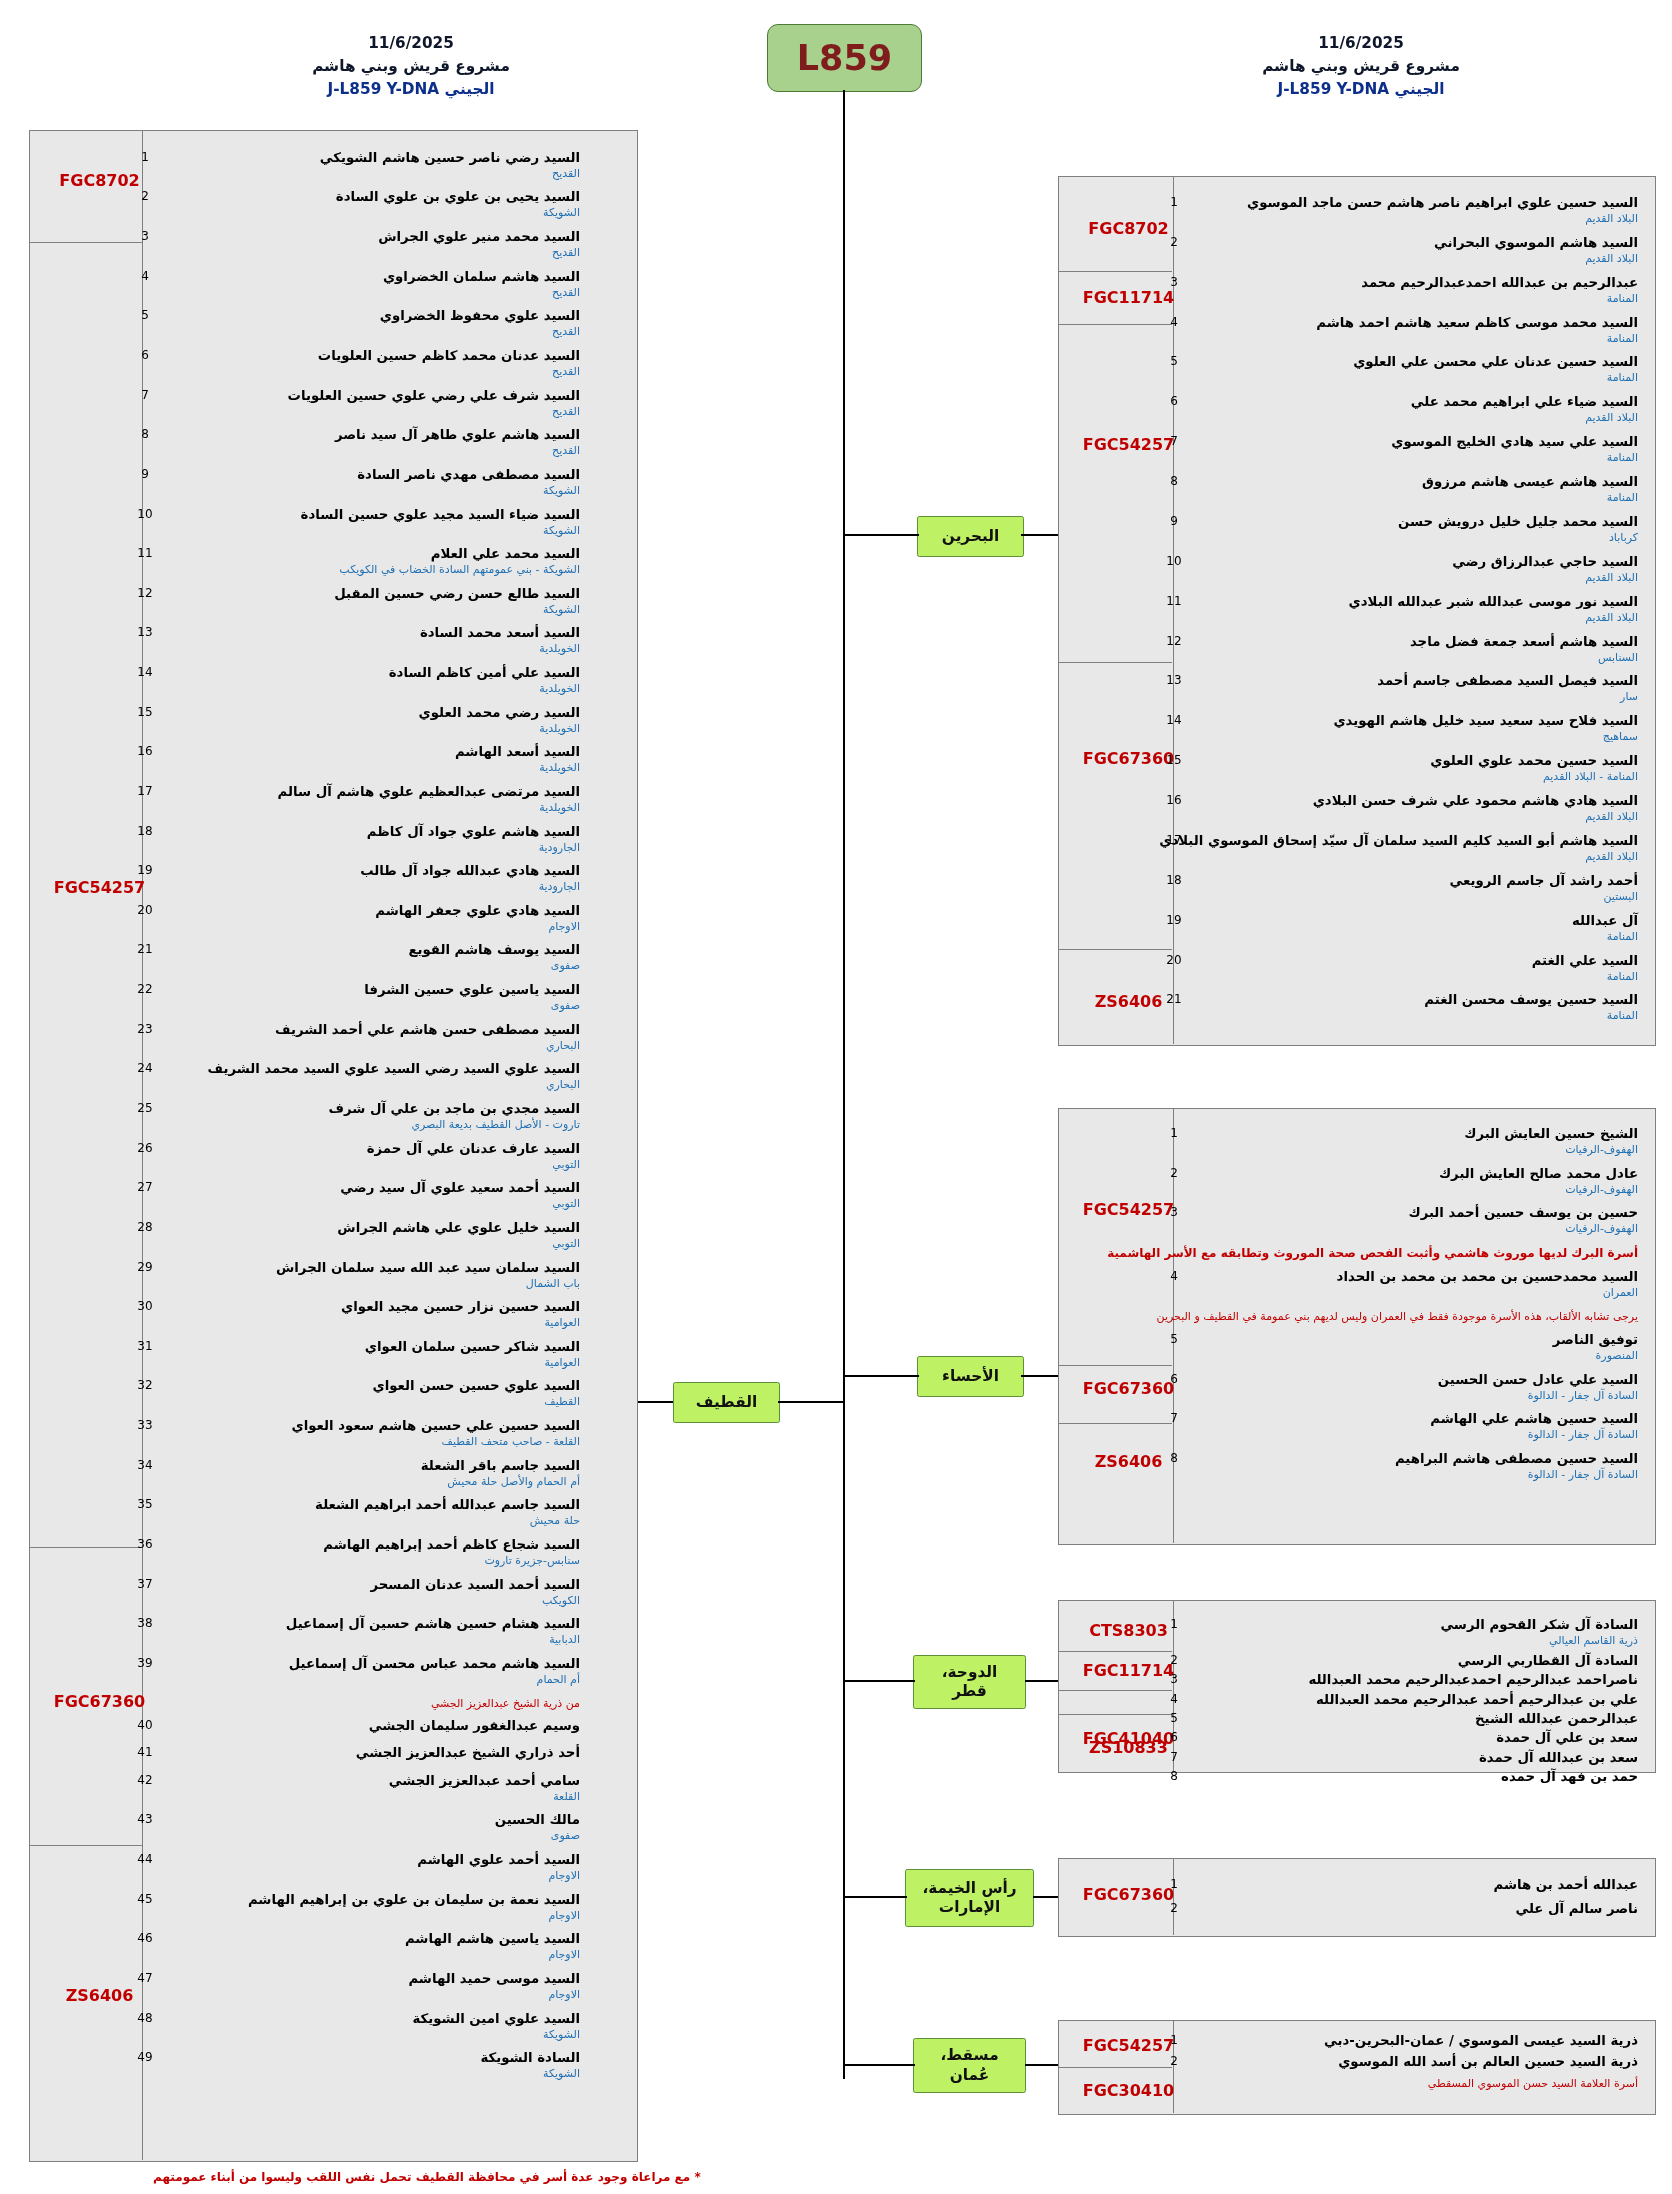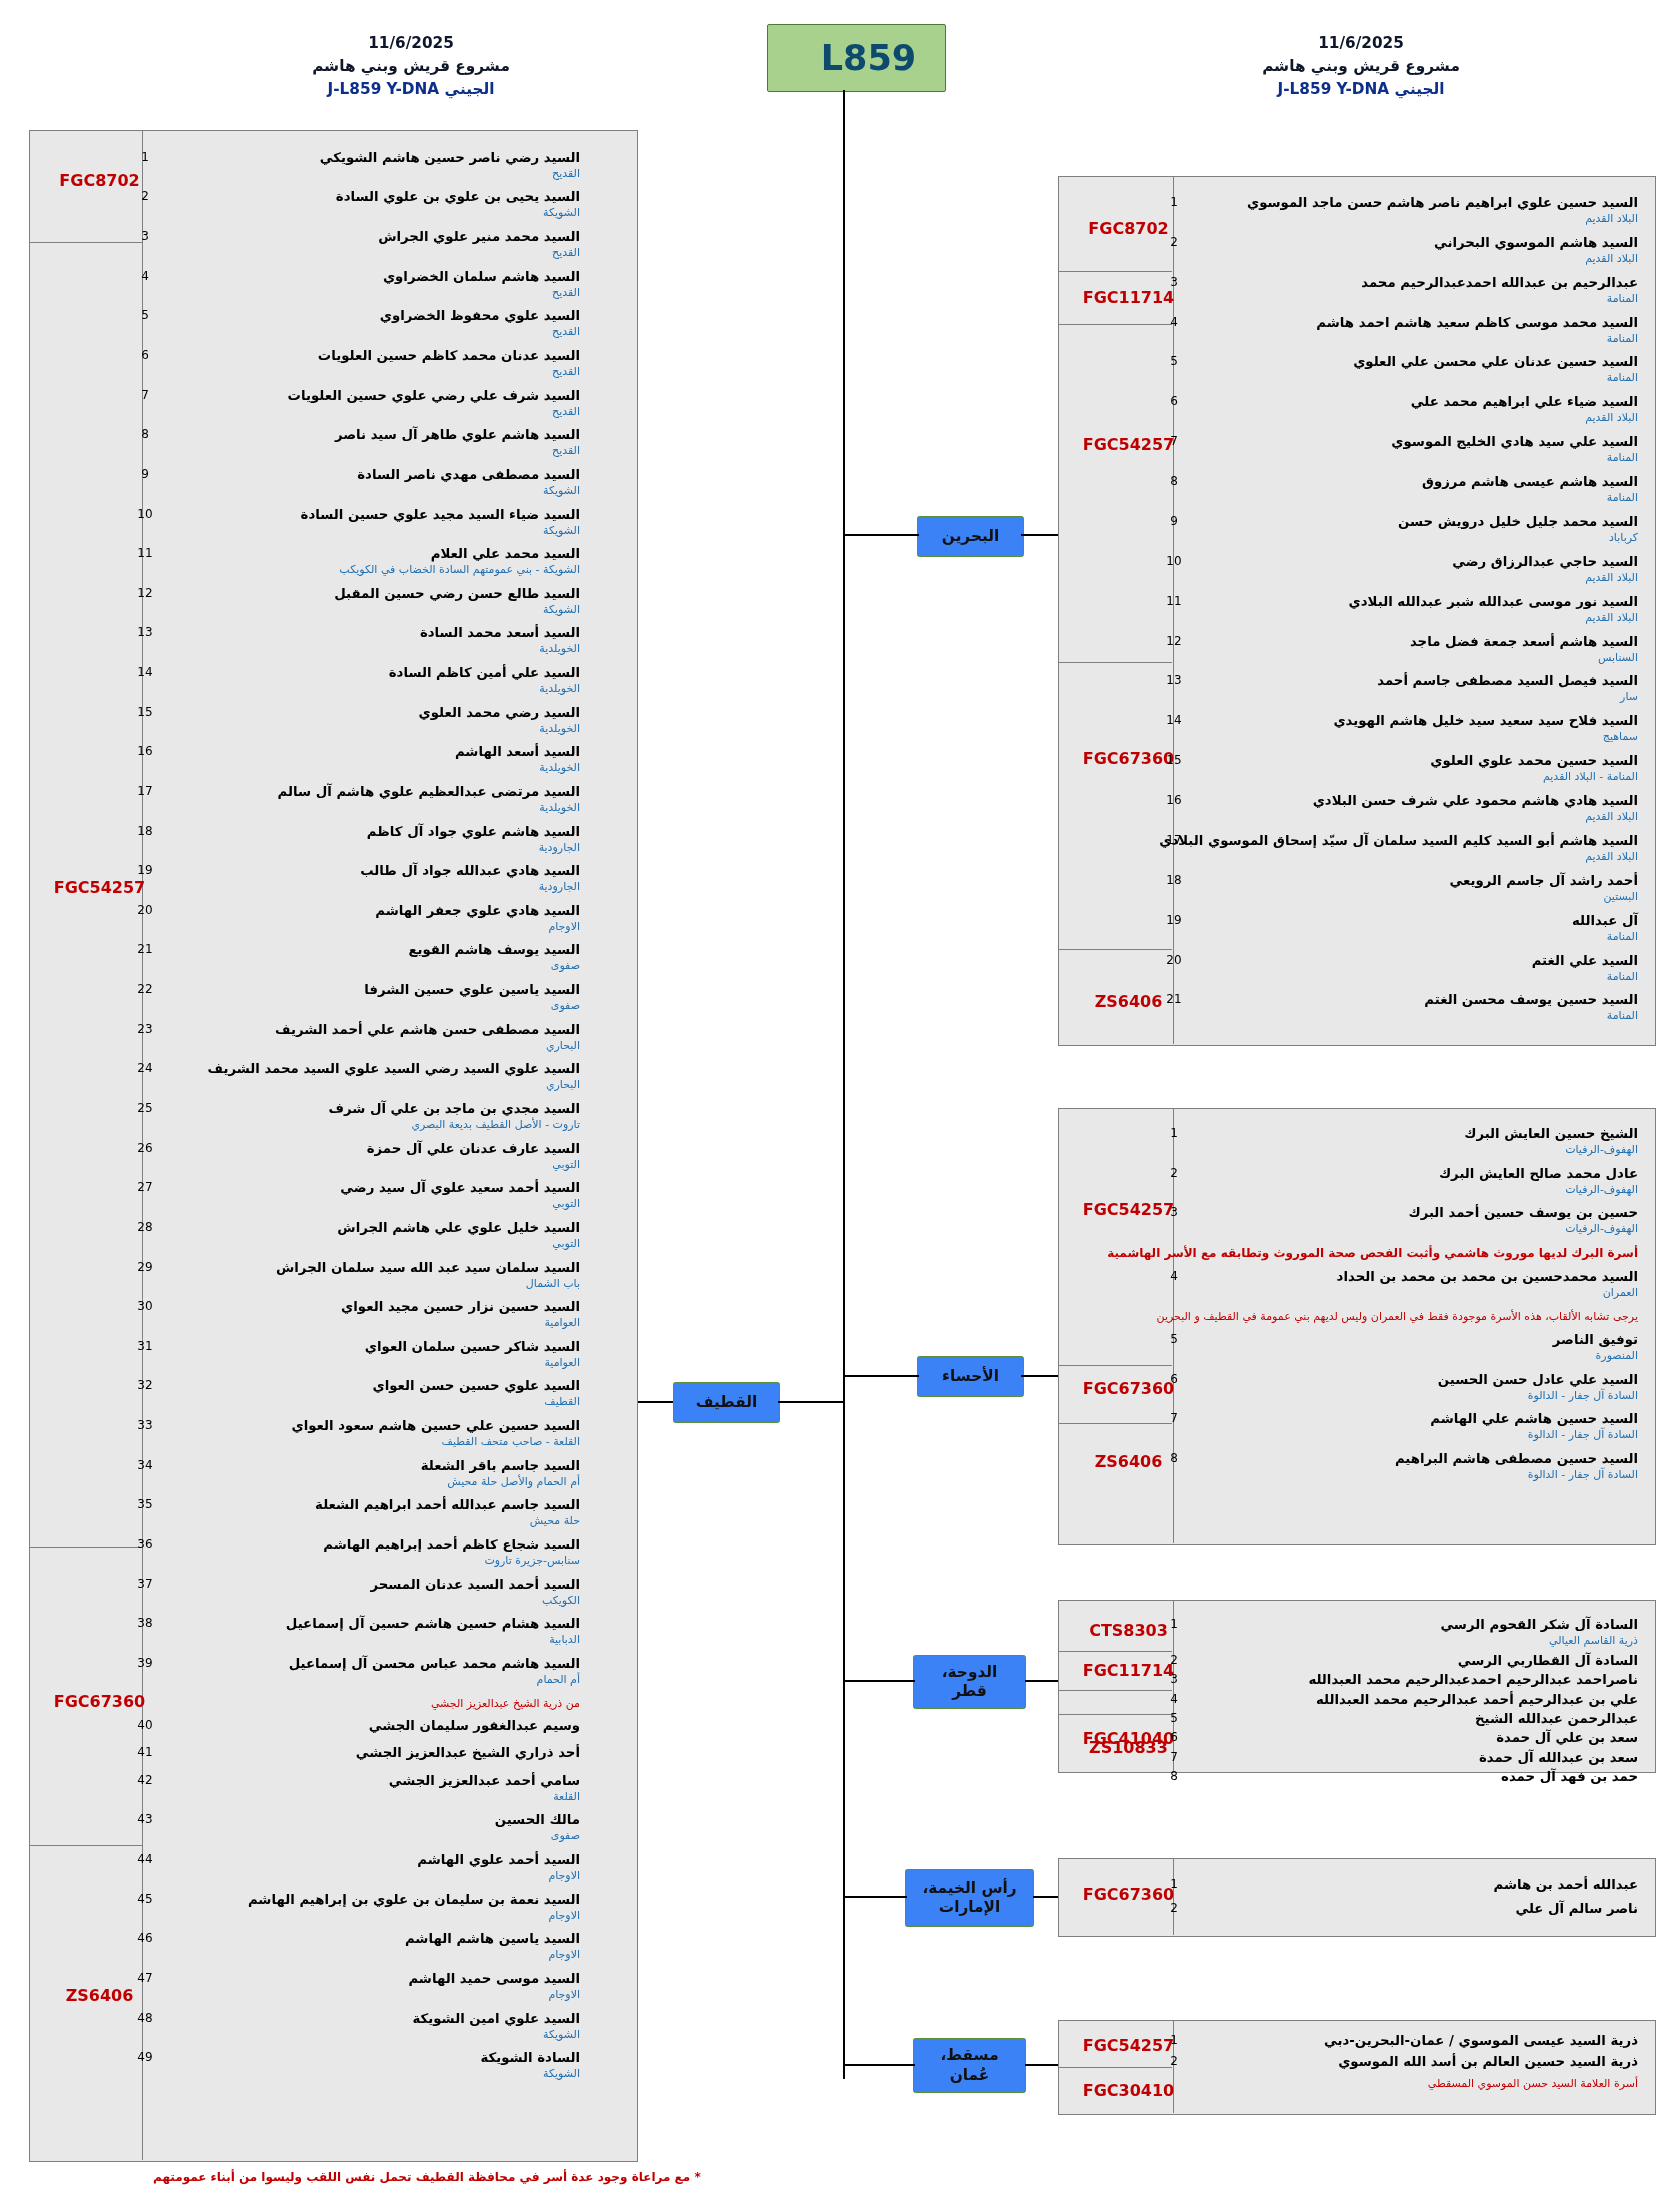--- a/index.html
+++ b/index.html
@@ -1,22 +1,22 @@
 <!DOCTYPE html>
 <html lang="ar" dir="rtl" style="font-size:13px"><head>
 <meta charset="utf-8">
 <style>
   html,body{margin:0;padding:0;background:#ffffff;}
   body{width:1672px;height:2194px;position:relative;font-family:"DejaVu Sans","Liberation Sans",sans-serif;}
   .hdr{position:absolute;text-align:center;font-size:15.3px;line-height:1.5;color:#c00000;font-weight:bold;}
   .hdr .blue{color:#0b2f8a;}
   .hdr .d{color:#0f172a;}
-  .root{position:absolute;background:#a9d18e;border:1.6px solid #4a7a34;border-radius:2px;
-        display:flex;align-items:center;justify-content:center;font-weight:bold;font-size:35px;color:#0c4a6e;padding-left:24px;}
-  .node{position:absolute;background:#3b82f6;border:0.8px solid #5b8f3a;border-radius:2.4px;
+  .root{position:absolute;background:#a9d18e;border:1.6px solid #4a7a34;border-radius:11px;
+        display:flex;align-items:center;justify-content:center;font-weight:bold;font-size:35px;color:#7f1d1d;}
+  .node{position:absolute;background:#bef264;border:0.8px solid #5b8f3a;border-radius:2.4px;
         display:flex;align-items:center;justify-content:center;text-align:center;
         font-weight:bold;font-size:15.3px;color:#111;line-height:1.25;}
   .panel{position:absolute;background:#e8e8e8;border:0.8px solid #7f7f7f;}
   .hapcol{position:absolute;border-left:0.8px solid #7f7f7f;}
   .hap{position:absolute;color:#c00000;font-weight:bold;font-size:16px;text-align:center;width:121px;padding-left:8px;}
   .row{position:absolute;font-size:13.3px;color:#000;line-height:1.2;text-align:right;white-space:nowrap;}
   .row .num{position:absolute;left:-21px;top:0;width:16px;text-align:center;color:#000;font-size:12px;direction:ltr;}
   .sub{display:block;font-size:11px;color:#1f6fb2;font-weight:normal;margin-top:0.8px;}
   .nm{font-weight:bold;}
   .footer{position:absolute;color:#c00000;font-size:12px;font-weight:bold;}

